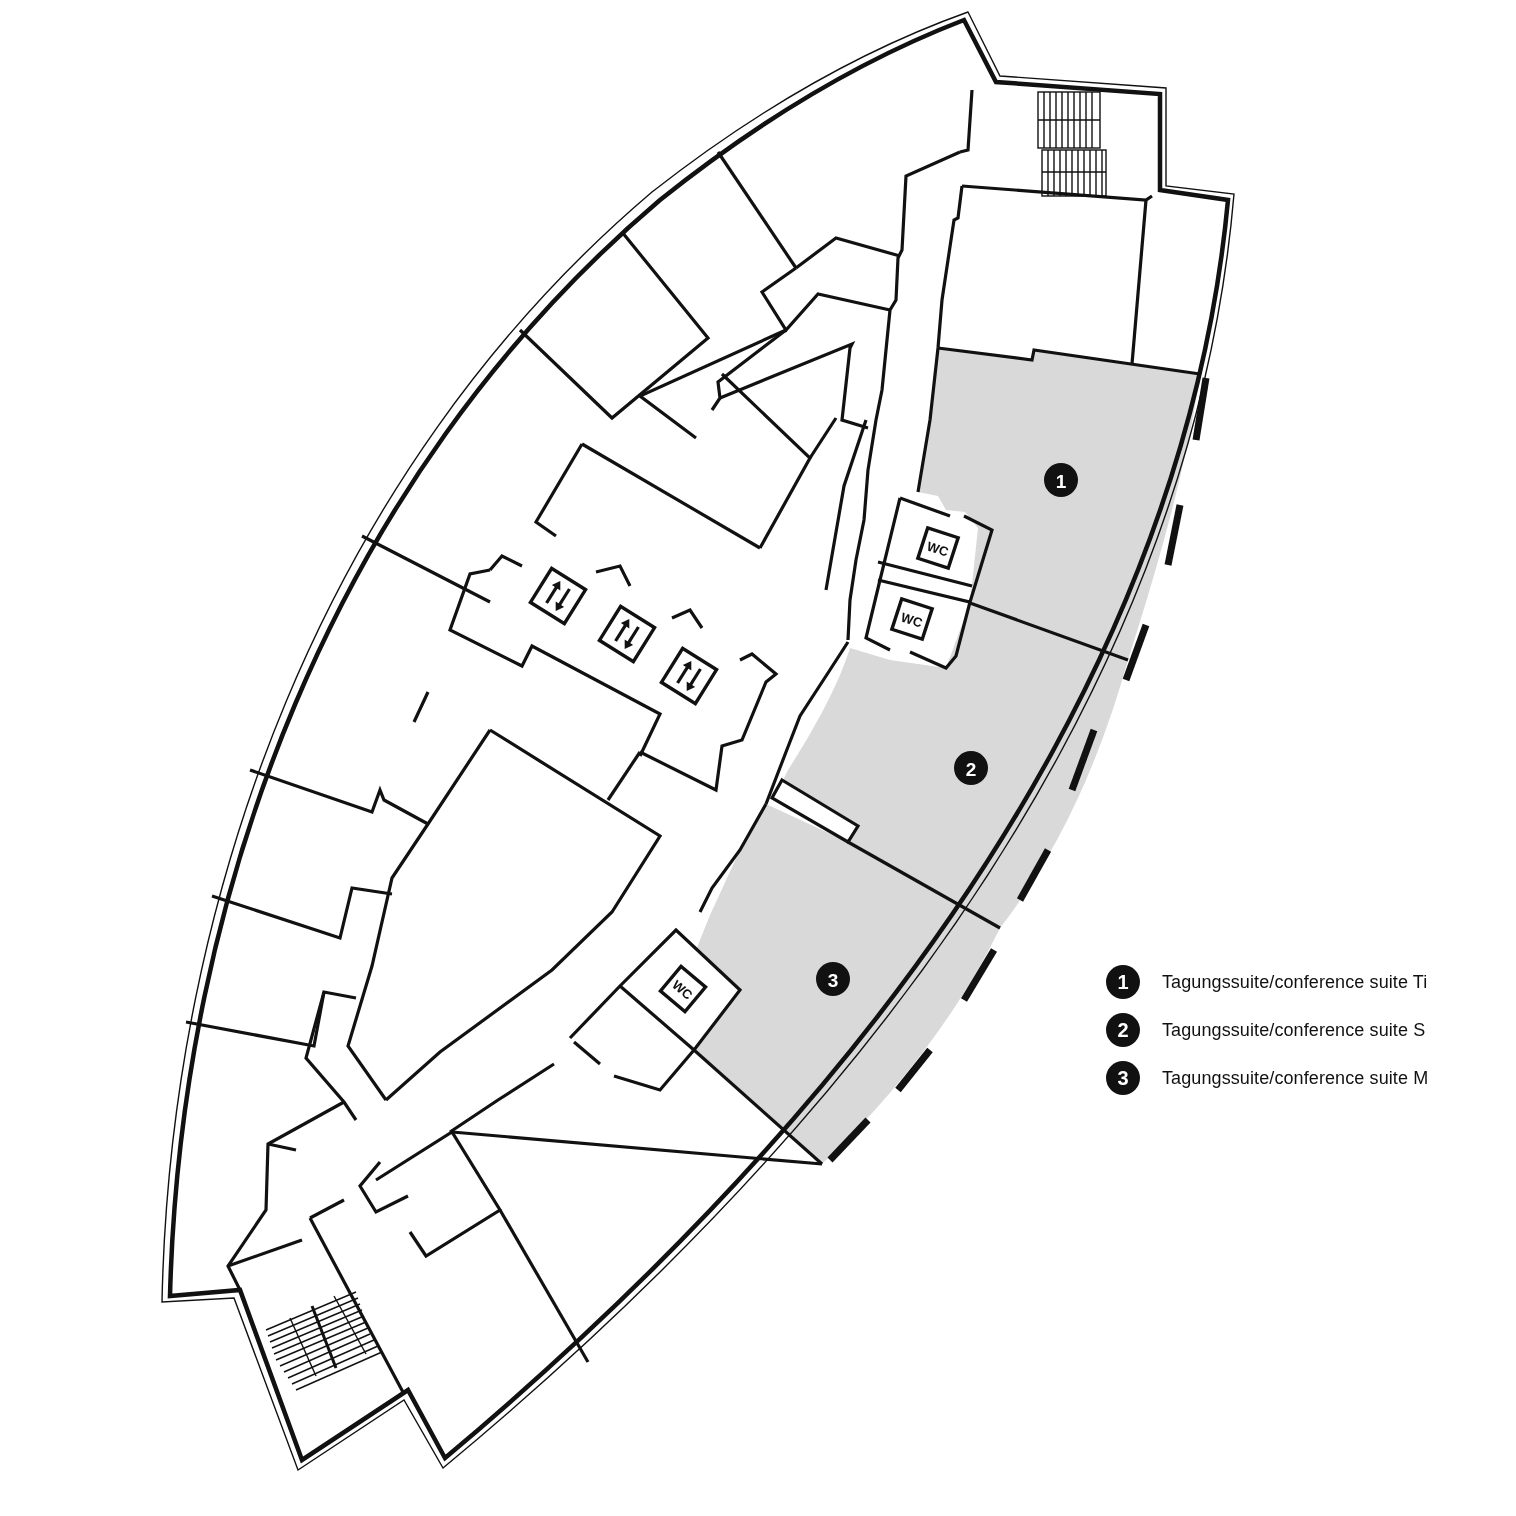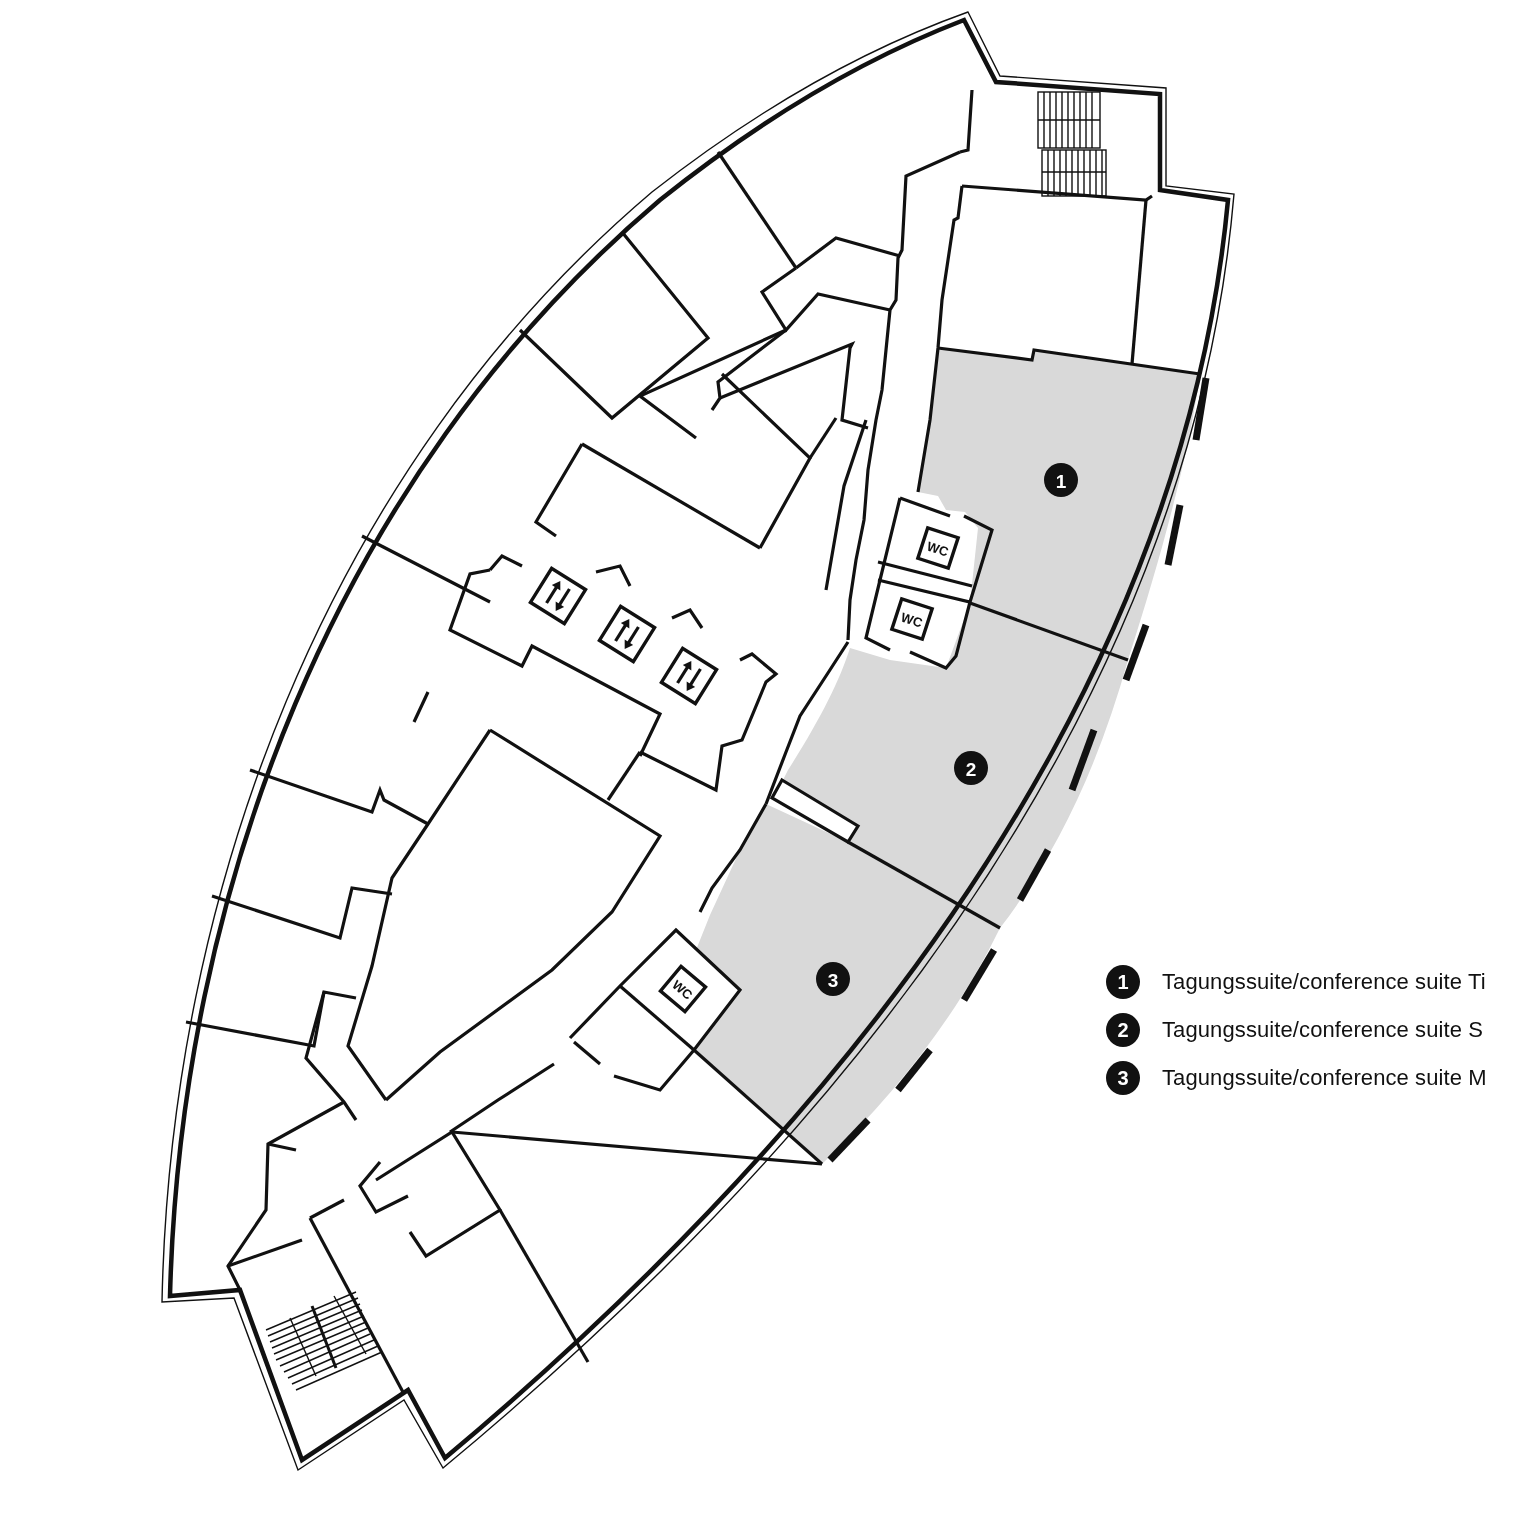--- a/index.html
+++ b/index.html
@@ -14,21 +14,21 @@
   .pier { stroke: #111; stroke-width: 7; fill: none; }
   .icon-box { fill: #fff; stroke: #111; stroke-width: 3.4; }
   .marker-circle { fill: #111; }
   .marker-text { fill: #fff; font-family: "Liberation Sans", sans-serif; font-weight: bold; font-size: 19px; text-anchor: middle; dominant-baseline: central; }
   .wc-text { fill: #111; font-family: "Liberation Sans", sans-serif; font-weight: bold; font-size: 13px; text-anchor: middle; dominant-baseline: central; }
   .legend { position: absolute; left: 1106px; top: 958px; }
   .legend-row { position: relative; height: 48px; display: flex; align-items: center; white-space: nowrap; }
   .legend-badge { width: 34px; height: 34px; border-radius: 50%; background: #111; color: #fff;
                   font-weight: bold; font-size: 20px; display: flex; align-items: center; justify-content: center;
                   margin-right: 22px; }
-  .legend-label { font-size: 22px; color: #111; letter-spacing: 0.1px; }
+  .legend-label { font-size: 18px; color: #111; letter-spacing: 0.1px; }
 </style>
 </head>
 <body>
 
 <svg id="plan" viewBox="0 0 1516 1516" xmlns="http://www.w3.org/2000/svg">
 
   <g>
     <path class="suite" d="M938 348 L1032 360 L1034 350 L1200 374 C1188 460 1160 560 1128 660 L970 603 L978 528 L965 512 L946 510 L938 496 L918 492 L930 420 Z"></path>
     <path class="suite" d="M970 603 L1128 660 C1100 760 1060 850 1000 928 L848 842 L858 826 L782 782 L788 770 C820 720 840 680 850 648 L890 660 L946 668 Z"></path>
     <path class="suite" d="M766 804 L848 842 L1000 928 C960 1010 900 1090 822 1164 L694 1050 L740 990 L696 950 L710 915 L740 850 Z"></path>

